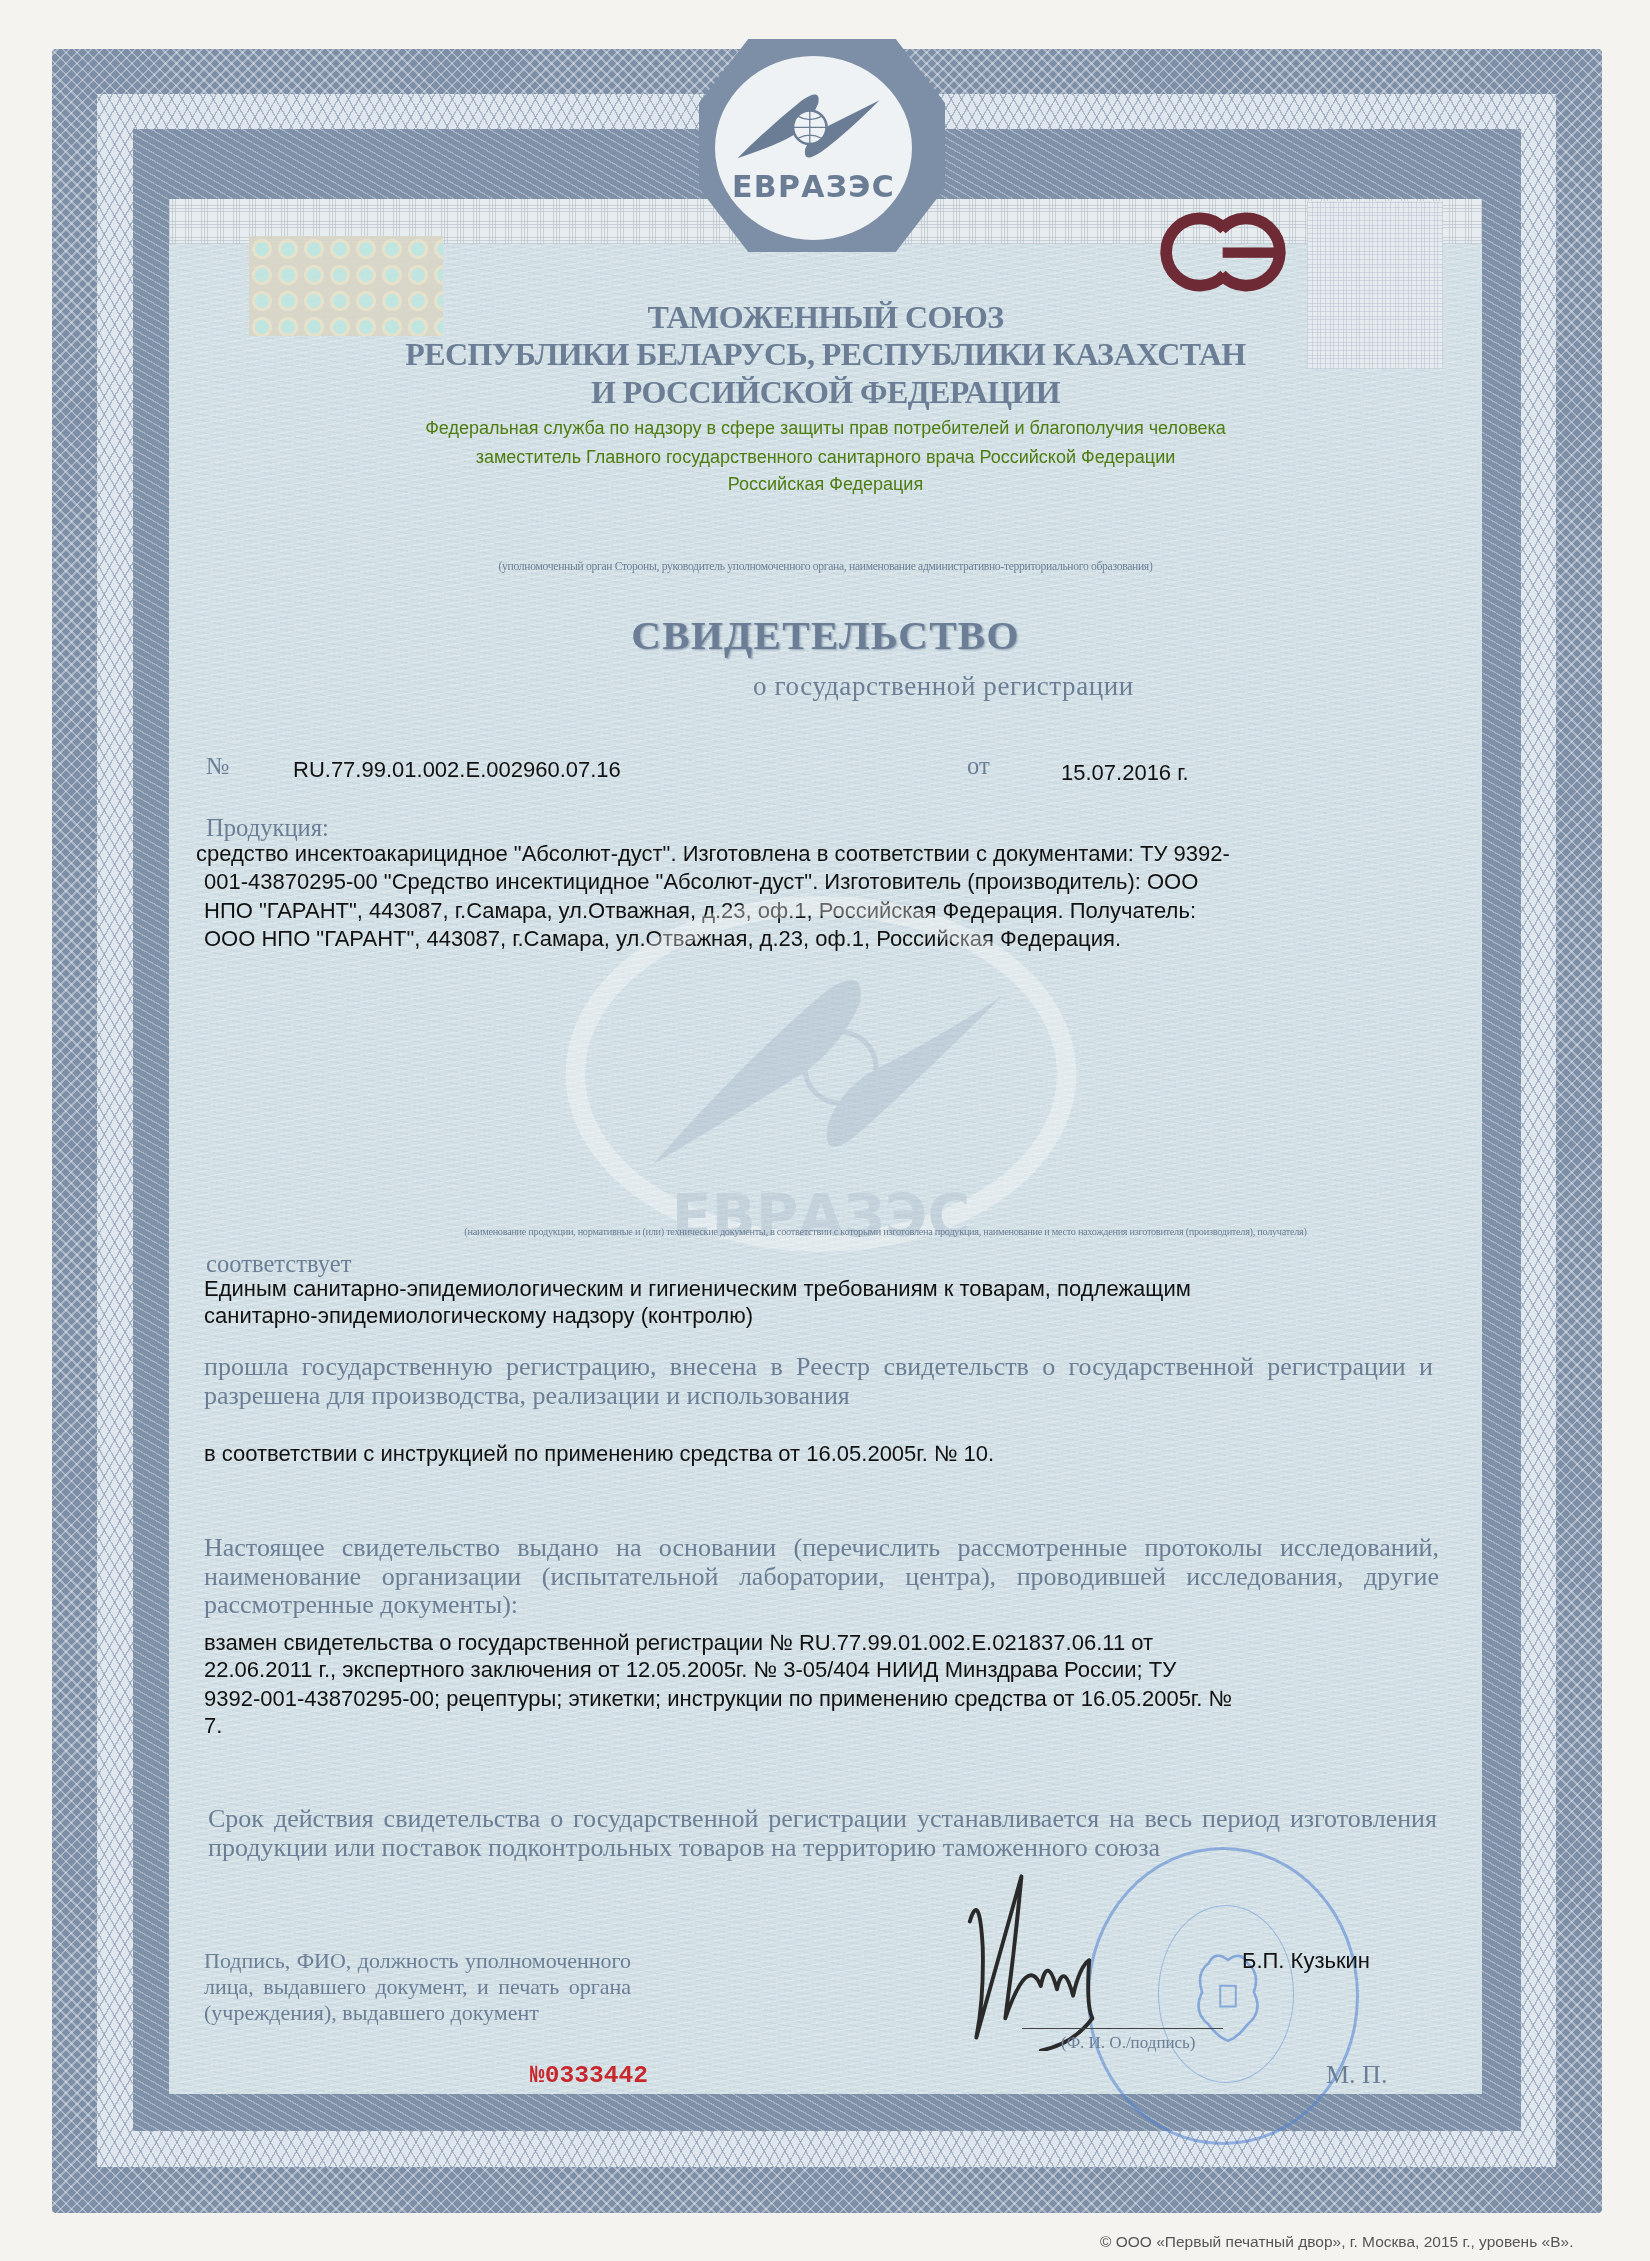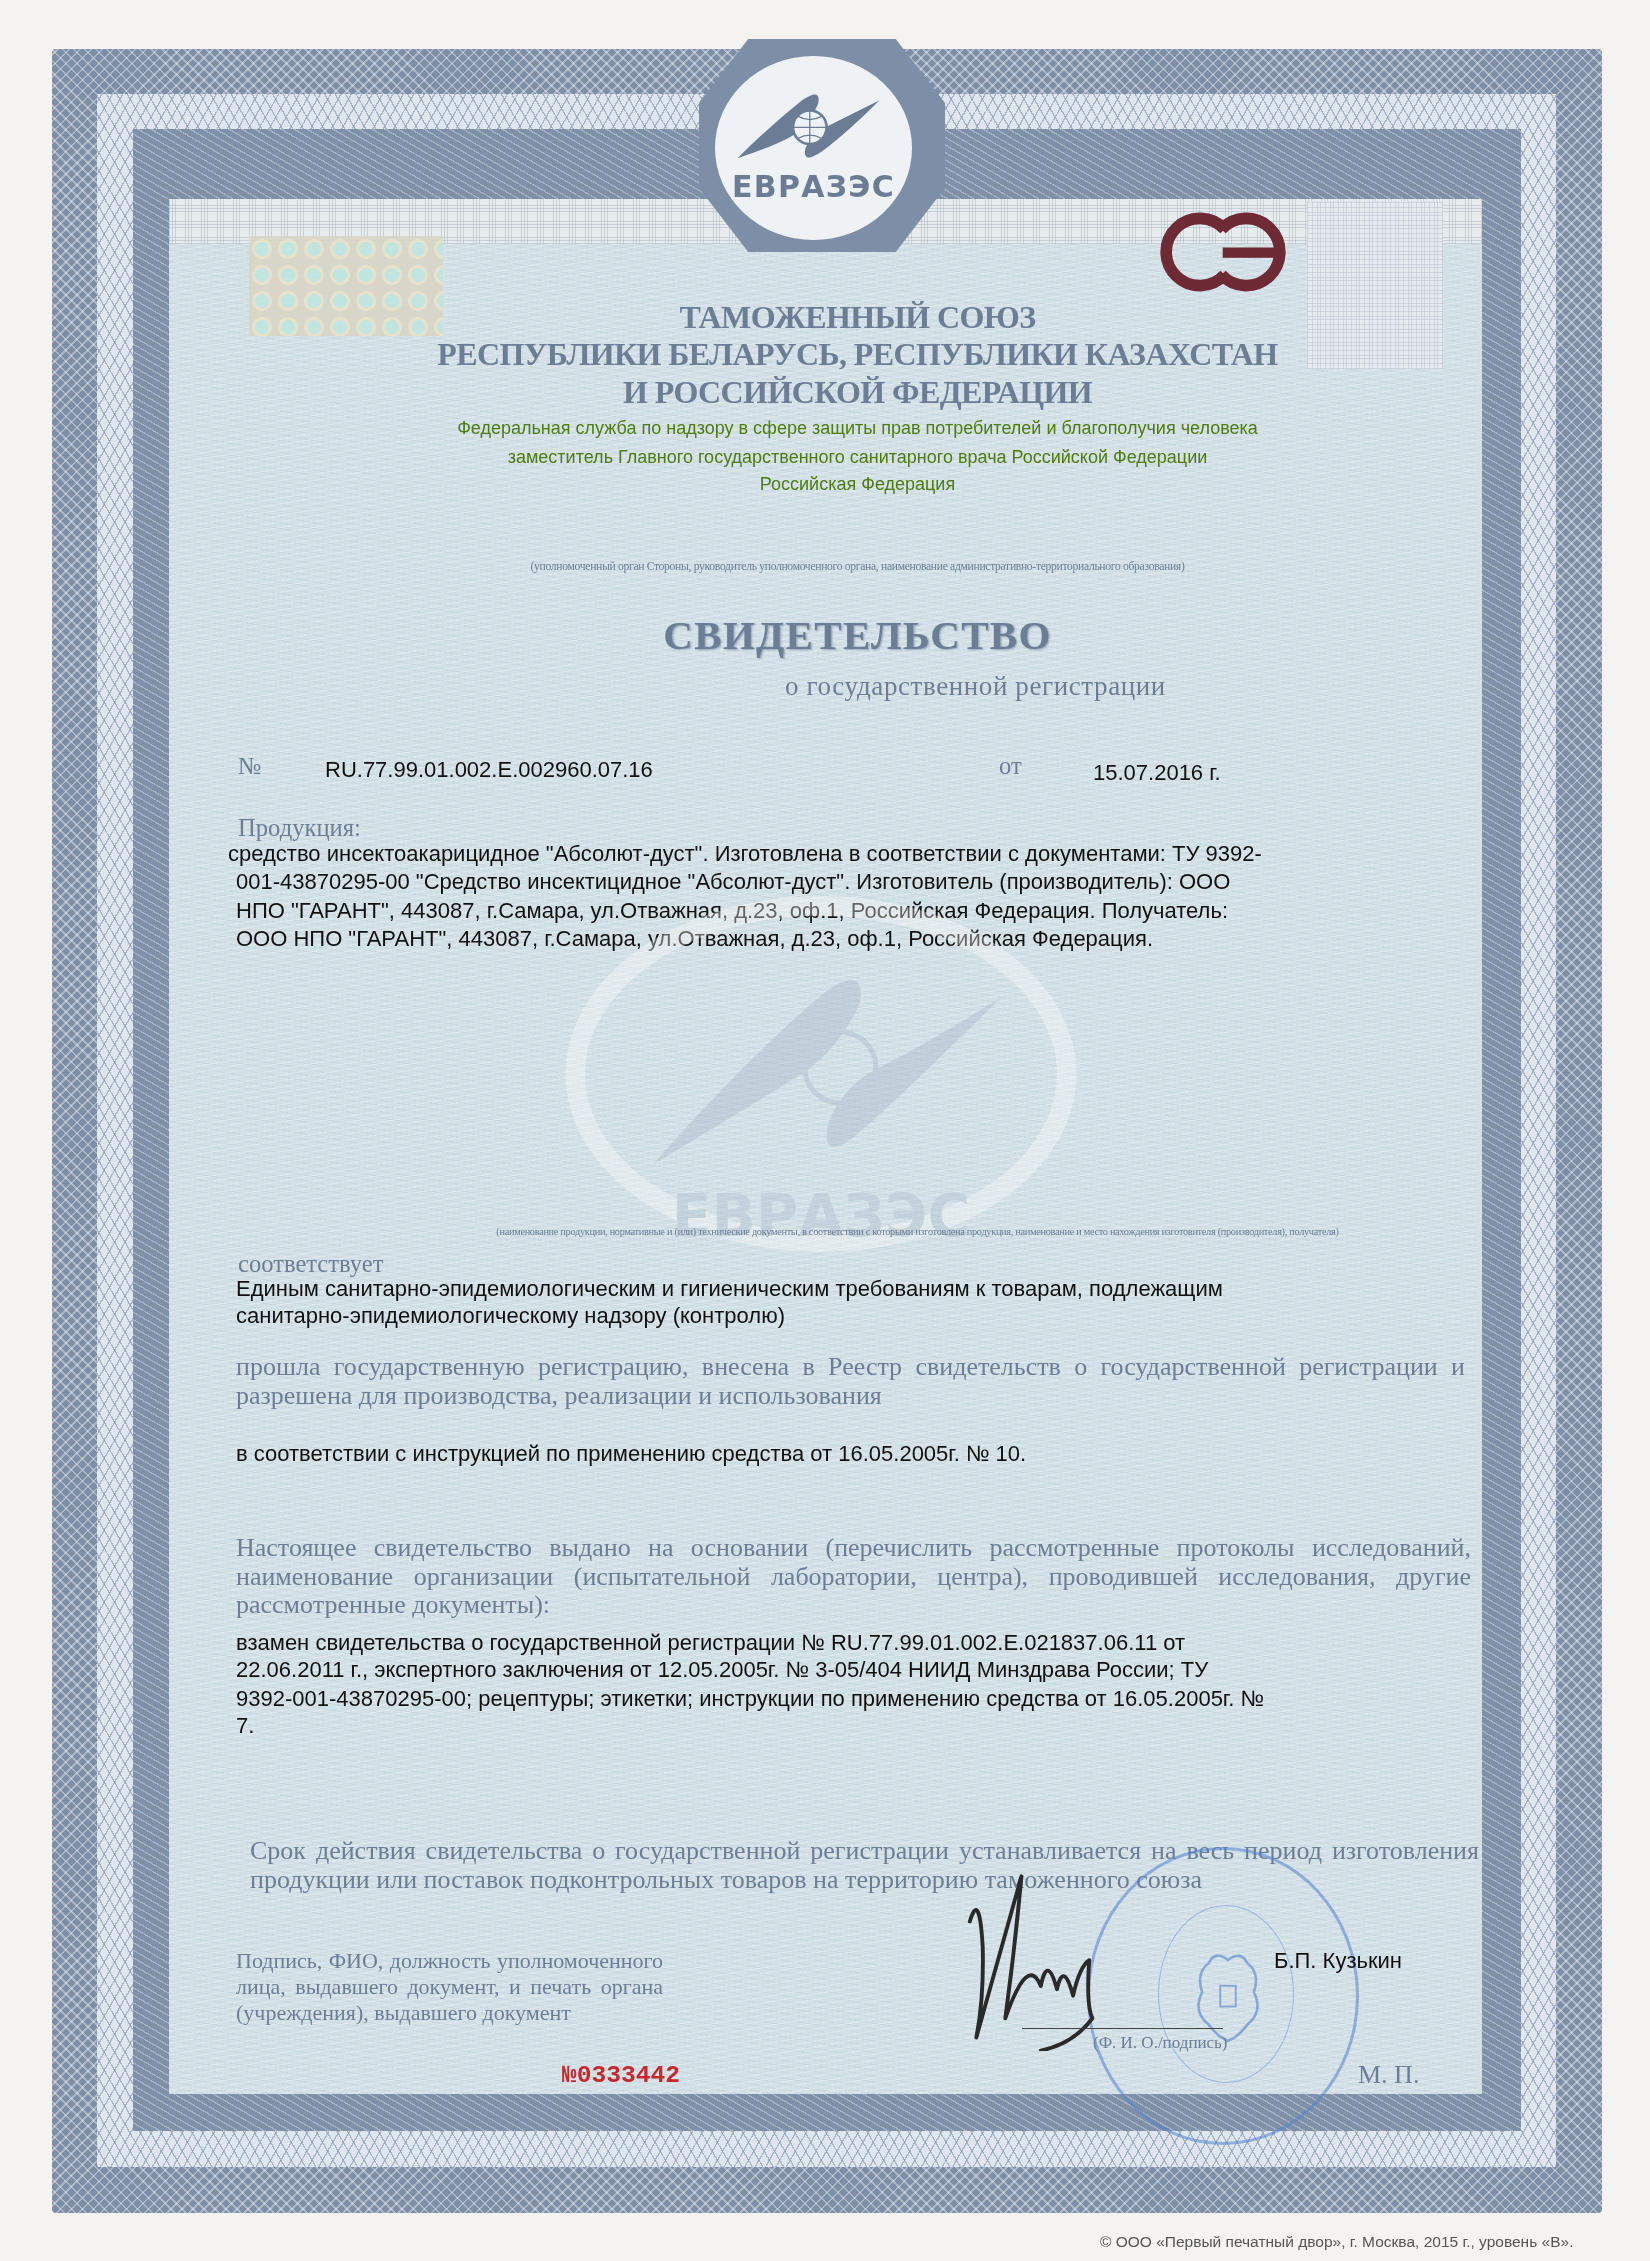--- a/index.html
+++ b/index.html
@@ -73,21 +73,21 @@
   }
   .emblem-text {
     position: absolute; left: 713px; top: 169px; width: 201px; text-align: center;
     font-family: "DejaVu Sans", sans-serif; font-weight: bold; font-size: 30px;
     color: #6a7d95; letter-spacing: 1.3px;
   }
   .ce-mark {
     position: absolute; left: 1150px; top: 210px; width: 146px; height: 84px;
   }
   
-  .t-abs { position: absolute; padding-left: 32px; }
+  .t-abs { position: absolute; }
   .serif-blue {
     font-family: "Liberation Serif", serif; color: #6b7e95;
   }
   .header-title {
     left: 169px; width: 1313px; text-align: center; font-weight: bold;
     font-size: 32px; line-height: 36px; letter-spacing: -0.6px;
   }
   .authority {
     left: 169px; width: 1313px; text-align: center;
     font-size: 18px; line-height: 26px; color: #4d7c0f;
@@ -205,21 +205,21 @@
 
 <div class="t-abs para-serif" style="left:204px;top:1353px;width:1229px;">прошла государственную регистрацию, внесена в Реестр свидетельств о государственной регистрации и разрешена для производства, реализации и использования</div>
 <div class="t-abs body-text" style="left:204px;top:1441px;">в соответствии с инструкцией по применению средства от 16.05.2005г. № 10.</div>
 
 <div class="t-abs para-serif" style="left:204px;top:1534px;width:1235px;">Настоящее свидетельство выдано на основании (перечислить рассмотренные протоколы исследований, наименование организации (испытательной лаборатории, центра), проводившей исследования, другие рассмотренные документы):</div>
 <div class="t-abs body-text" style="left:204px;top:1630px;">взамен свидетельства о государственной регистрации № RU.77.99.01.002.Е.021837.06.11 от</div>
 <div class="t-abs body-text" style="left:204px;top:1657px;">22.06.2011 г., экспертного заключения от 12.05.2005г. № 3-05/404 НИИД Минздрава России; ТУ</div>
 <div class="t-abs body-text" style="left:204px;top:1686px;">9392-001-43870295-00; рецептуры; этикетки; инструкции по применению средства от 16.05.2005г. №</div>
 <div class="t-abs body-text" style="left:204px;top:1713px;">7.</div>
 
-<div class="t-abs para-serif" style="left:218px;top:1805px;width:1229px;margin-top:32px;">Срок действия свидетельства о государственной регистрации устанавливается на весь период изготовления продукции или поставок подконтрольных товаров на территорию таможенного союза</div>
+<div class="t-abs para-serif" style="left:208px;top:1805px;width:1229px;">Срок действия свидетельства о государственной регистрации устанавливается на весь период изготовления продукции или поставок подконтрольных товаров на территорию таможенного союза</div>
 
 <div class="stamp"></div>
 <div class="stamp-inner"></div>
 <svg class="stamp-eagle" viewBox="0 0 120 150">
   <path d="M60 20 Q40 5 30 25 Q10 40 20 70 Q5 100 30 120 Q45 140 60 145 Q75 140 90 120 Q115 100 100 70 Q110 40 90 25 Q80 5 60 20 Z" fill="none" stroke="rgba(80,130,210,0.6)" stroke-width="4"></path>
   <rect x="48" y="60" width="24" height="32" fill="none" stroke="rgba(80,130,210,0.6)" stroke-width="3"></rect>
 </svg>
 
 <div class="t-abs para-serif" style="left:204px;top:1948px;width:427px;font-size:22px;line-height:26px;">Подпись, ФИО, должность уполномоченного лица, выдавшего документ, и печать органа (учреждения), выдавшего документ</div>
 <svg class="signature" viewBox="0 0 330 310">

